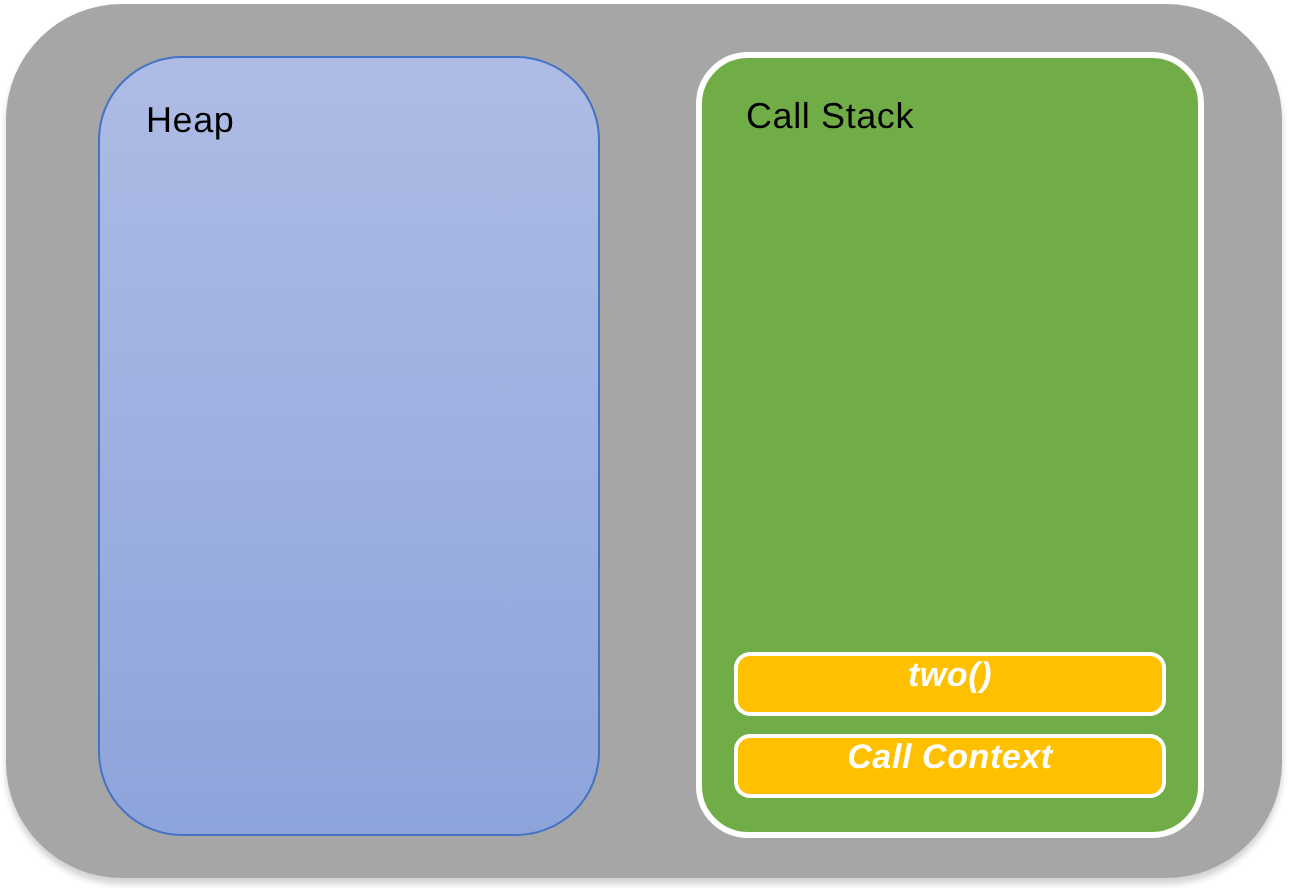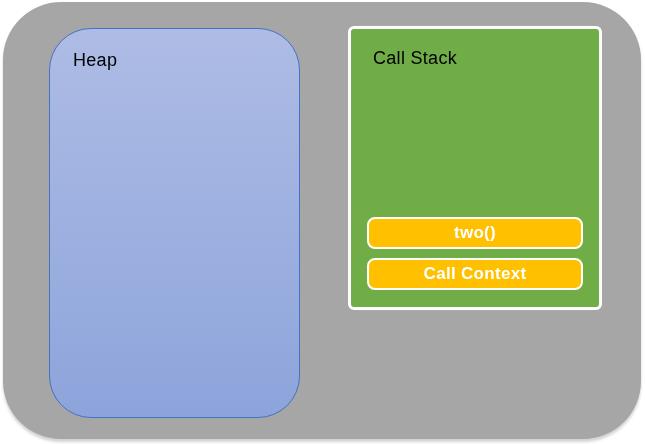--- a/index.html
+++ b/index.html
@@ -36,24 +36,24 @@
     border-radius: 42px;
     background: linear-gradient(180deg,
       var(--heap-fill-top, #aebce5) 0%,
       var(--heap-fill-bottom, #8da4db) 100%);
   }
   .callstack-box {
     position: absolute;
     left: 348px;
     top: 26px;
     width: 254px;
-    height: 284px;
+    height: 393px;
     box-sizing: border-box;
     border: 3px solid var(--border-white, #ffffff);
-    border-radius: 6px;
+    border-radius: 26px;
     background: var(--call-stack-green, #70ad47);
   }
   .box-label {
     position: absolute;
     top: 21px;
     left: 23px;
     font-size: 18px;
     line-height: 1.2;
     color: #000000;
     letter-spacing: 0.3px;
@@ -71,22 +71,22 @@
     flex-direction: column;
     gap: 9px;
   }
   .stack-frame {
     box-sizing: border-box;
     height: 32px;
     background: var(--stack-frame-yellow, #ffc000);
     border: 2.5px solid var(--border-white, #ffffff);
     border-radius: 8px;
     display: flex;
-    align-items: center;
     justify-content: center;
+    font-style: italic;
   }
   .stack-frame span {
     color: #ffffff;
     font-weight: bold;
     font-size: 17px;
     letter-spacing: 0.3px;
   }
 </style>
 </head>
 <body>

